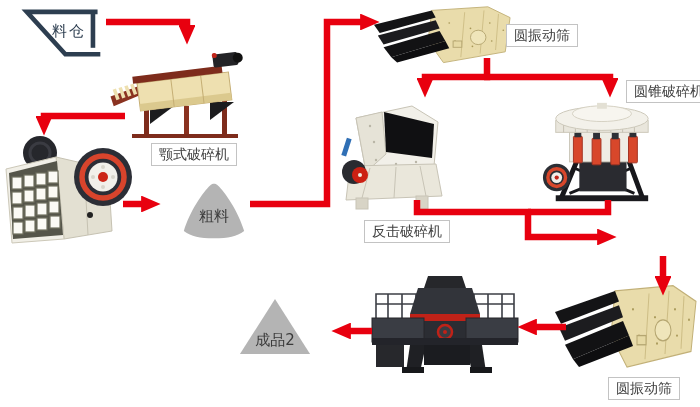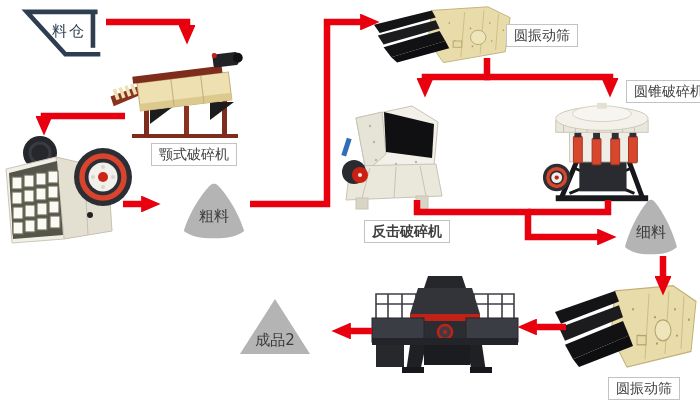--- a/index.html
+++ b/index.html
@@ -144,21 +144,21 @@
     <line x1="30" y1="66" x2="22" y2="96" stroke="#c8c4b6"></line>
     <line x1="56" y1="65" x2="54" y2="96" stroke="#c8c4b6"></line>
     <line x1="80" y1="64" x2="86" y2="94" stroke="#c8c4b6"></line>
     <rect x="16" y="96" width="12" height="11" fill="#d8d4c6" stroke="#c8c4b6"></rect>
     <rect x="76" y="94" width="12" height="13" fill="#d8d4c6" stroke="#c8c4b6"></rect>
     <circle cx="14" cy="70" r="12" fill="#2a2b30"></circle>
     <circle cx="20" cy="73" r="8" fill="#cc2013"></circle>
     <circle cx="20" cy="73" r="2" fill="#f0ece2"></circle>
     <rect x="4" y="36" width="5" height="18" fill="#2f6fb5" transform="rotate(18 6 45)"></rect>
   </svg>
-  <div class="label" style="left:364px;top:220px;font-weight:bold;">反击破碎机</div>
+  <div class="label" style="left:364px;top:220px;">反击破碎机</div>
 
   <svg class="machine" style="left:540px;top:98px;" width="118" height="110" viewBox="0 0 120 110">
     <path d="M22,100 L38,62 L90,62 L104,100" fill="none" stroke="#17171b" stroke-width="5"></path>
     <path d="M30,96 L94,70 M34,70 L96,96" stroke="#17171b" stroke-width="3" fill="none"></path>
     <rect x="16" y="98" width="94" height="6" fill="#1a1a1e"></rect>
     <rect x="40" y="60" width="48" height="34" fill="#2a2b30"></rect>
     <rect x="30" y="32" width="66" height="32" fill="#efede5" stroke="#ccc8ba"></rect>
     <g fill="#d8472b" stroke="#a33322">
       <rect x="34" y="38" width="9" height="27" rx="1"></rect>
       <rect x="53" y="40" width="9" height="27" rx="1"></rect>
@@ -184,26 +184,20 @@
     <ellipse cx="63" cy="20" rx="47" ry="12" fill="#f3f1ea" stroke="#ccc8ba"></ellipse>
     <ellipse cx="63" cy="15" rx="30" ry="8" fill="#f7f5ef" stroke="#d5d1c3"></ellipse>
     <rect x="58" y="4" width="10" height="6" fill="#e3e0d4"></rect>
     <circle cx="17" cy="80" r="14" fill="#2c2e34"></circle>
     <circle cx="17" cy="80" r="9" fill="none" stroke="#d8472b" stroke-width="3.5"></circle>
     <circle cx="17" cy="80" r="5.5" fill="#f0eee8"></circle>
     <circle cx="17" cy="80" r="2.2" fill="#c0251a"></circle>
   </svg>
   <div class="label" style="left:626px;top:80px;">圆锥破碎机</div>
 
-  <div class="pile" style="left:620px;top:196px;width:62px;height:62px;">
-    <svg viewBox="0 0 74 68" preserveAspectRatio="none">
-      <path d="M6,56 C12,34 26,13 33,6 C35,3.5 39,3.5 41,6 C48,13 62,34 68,56 C60,62 52,64 37,64 C22,64 14,62 6,56 Z" fill="#b4b4b4"></path>
-    </svg>
-    <span>细料</span>
-  </div>
 
   <svg class="machine" style="left:553px;top:283px;" width="145" height="92" viewBox="0 0 145 70" preserveAspectRatio="none">
     <polygon points="62,6 120,2 143,14 138,52 74,64 58,40" fill="#e9dcab" stroke="#c2b077"></polygon>
     <line x1="96" y1="8" x2="92" y2="58" stroke="#cdbd85"></line>
     <line x1="116" y1="6" x2="112" y2="54" stroke="#cdbd85"></line>
     <line x1="131" y1="10" x2="128" y2="50" stroke="#cdbd85"></line>
     <g fill="#a89858">
       <circle cx="80" cy="20" r="0.9"></circle>
         <circle cx="86" cy="40" r="0.9"></circle>
         <circle cx="102" cy="26" r="0.9"></circle>

